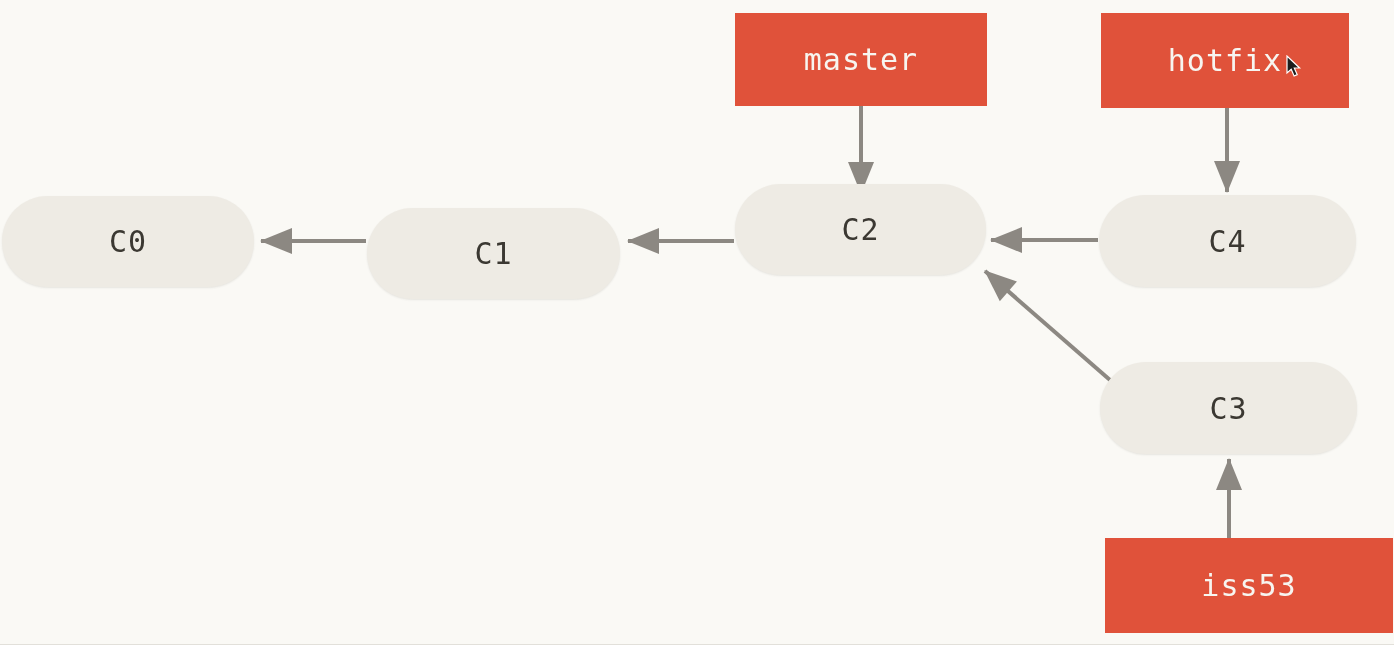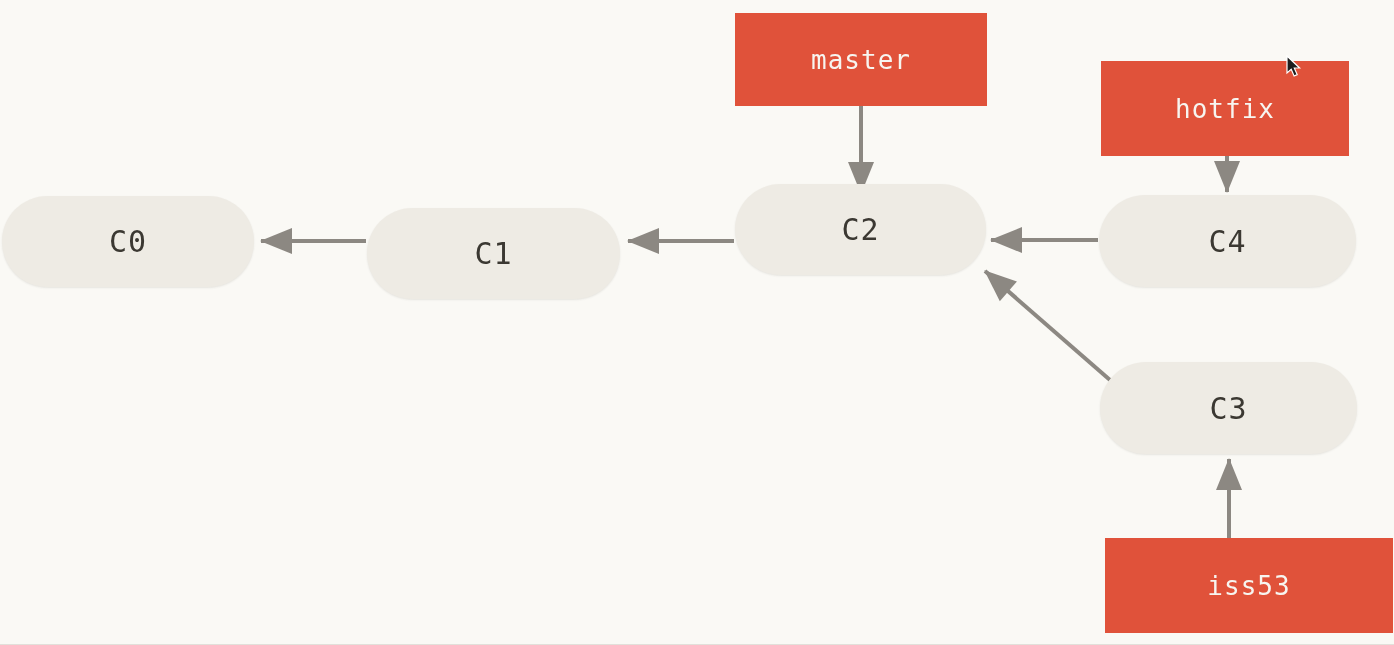--- a/index.html
+++ b/index.html
@@ -27,30 +27,30 @@
     background:var(--commit-fill);
     color:var(--commit-text);
     border-radius:48px;
     font-size:30px;
     letter-spacing:1px;
     box-shadow:0 1px 2px rgba(60,55,45,0.10);
   }
   .branch{
     background:var(--branch-fill);
     color:var(--branch-text);
-    font-size:26px;
+    font-size:30px;
     letter-spacing:1px;
   }
   #node-c0{left:2px;top:196px;width:252px;height:91px;}
   #node-c1{left:367px;top:196px;width:253px;height:91px;margin-top:12px;}
   #node-c2{left:735px;top:184px;width:251px;height:91px;}
   #node-c4{left:1099px;top:195px;width:257px;height:92px;}
   #node-c3{left:1100px;top:362px;width:257px;height:92px;}
   #branch-master{left:735px;top:13px;width:252px;height:93px;}
-  #branch-hotfix{left:1101px;top:13px;width:248px;height:95px;margin-top:48px;}
+  #branch-hotfix{left:1101px;top:13px;width:248px;height:95px;}
   #branch-iss53{left:1105px;top:538px;width:288px;height:95px;}
   .edge-line{stroke:var(--arrow,#8c8882);stroke-width:4;}
   .arrowhead-shape{fill:var(--arrow,#8c8882);}
   .cursor{position:absolute;left:1286px;top:55px;z-index:5;}
 </style>
 </head>
 <body>
 
 <svg class="edges-layer" width="1394" height="645" viewBox="0 0 1394 645" xmlns="http://www.w3.org/2000/svg">
   <defs>

